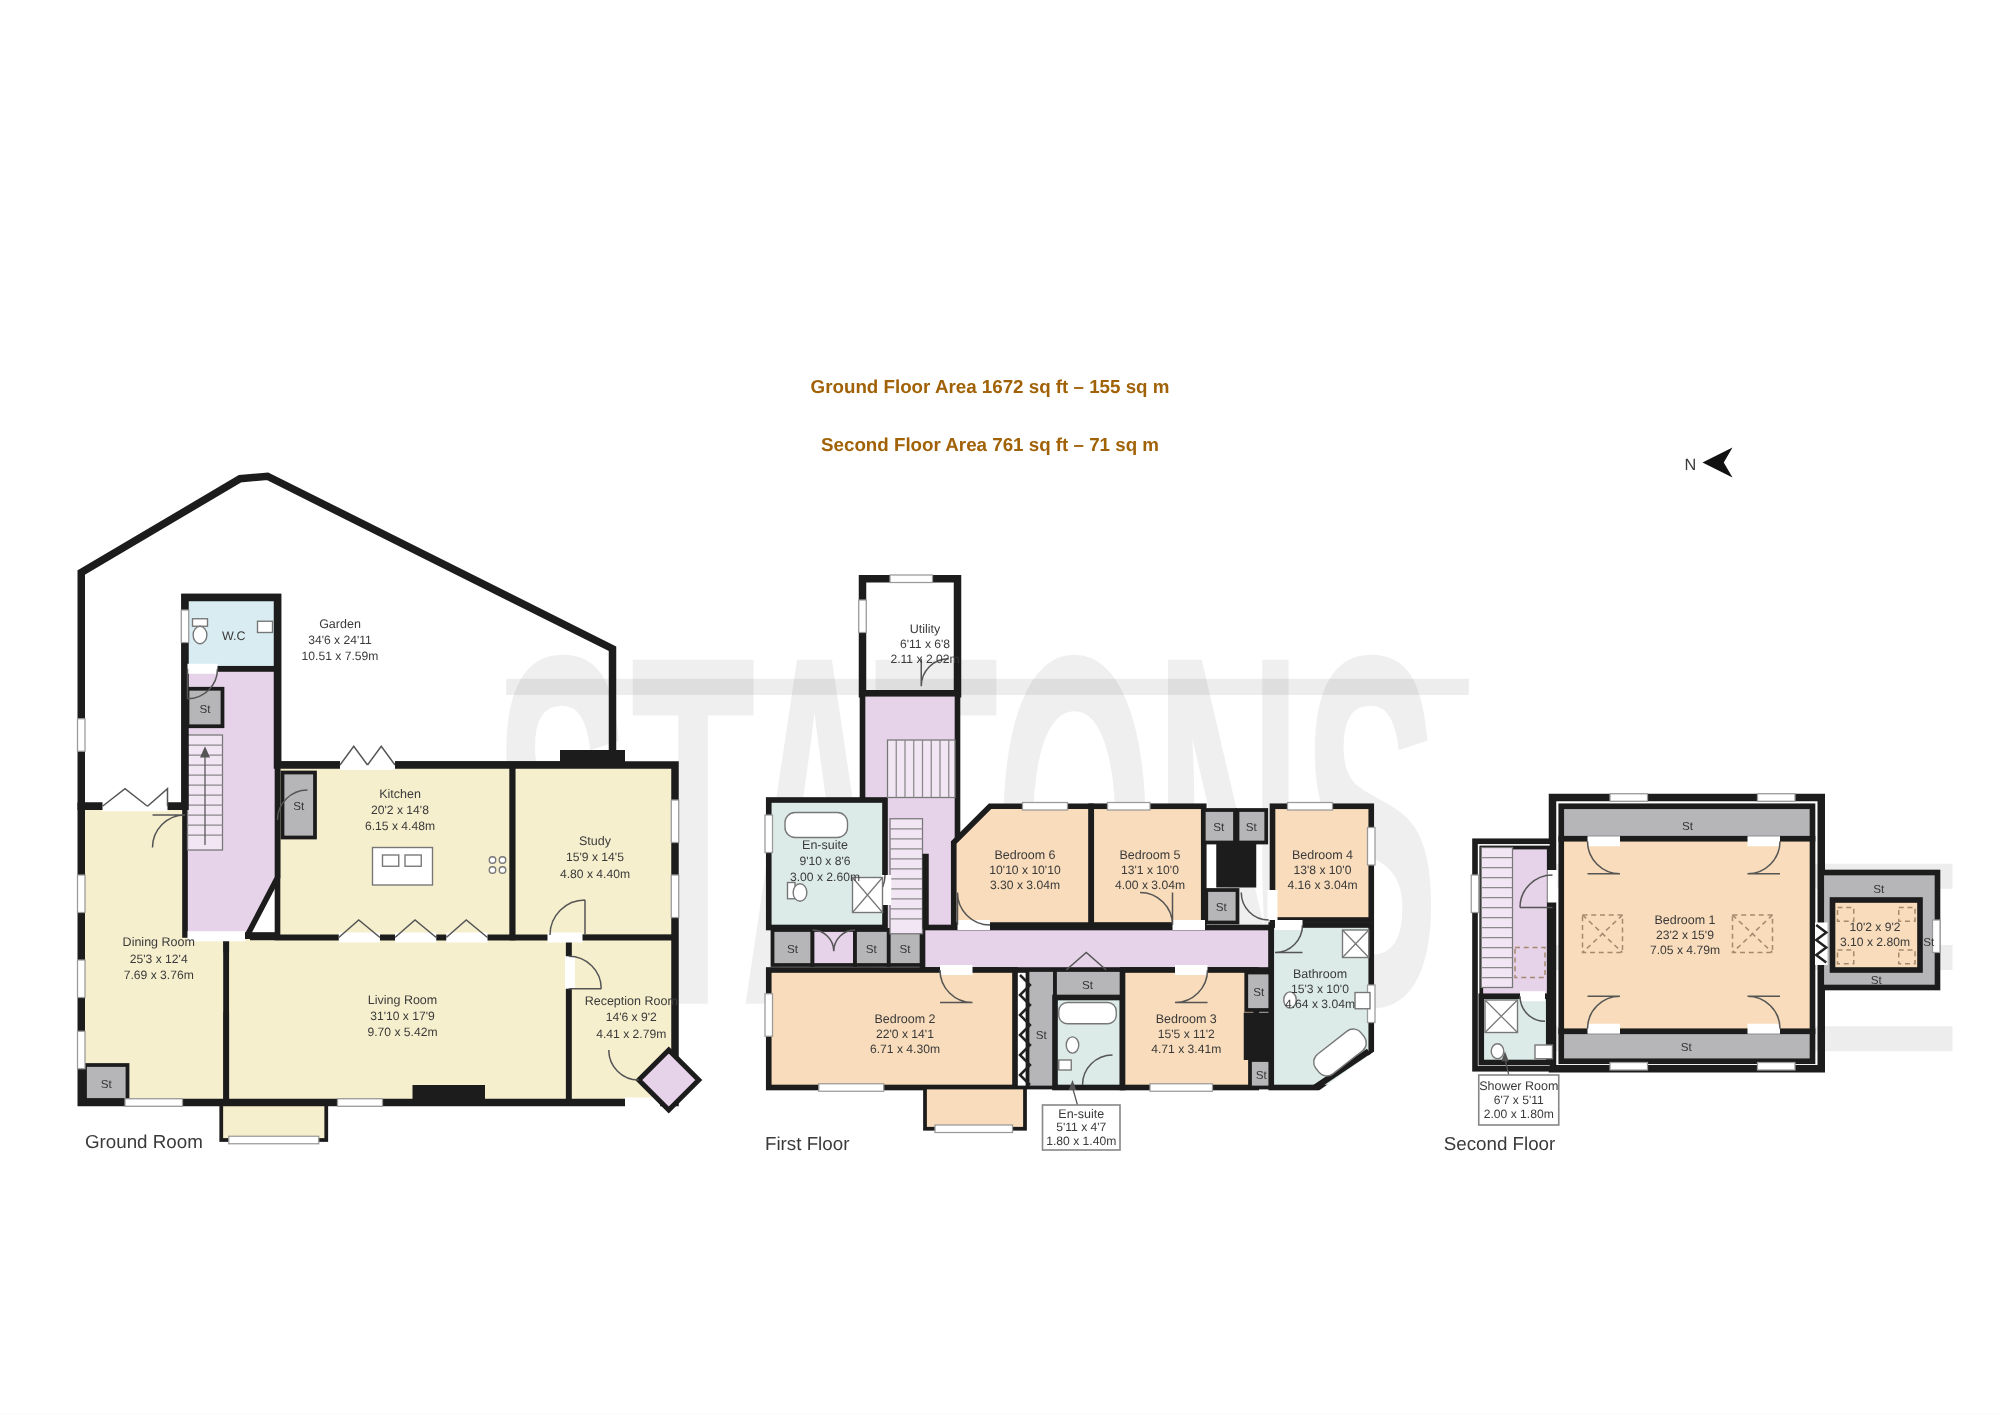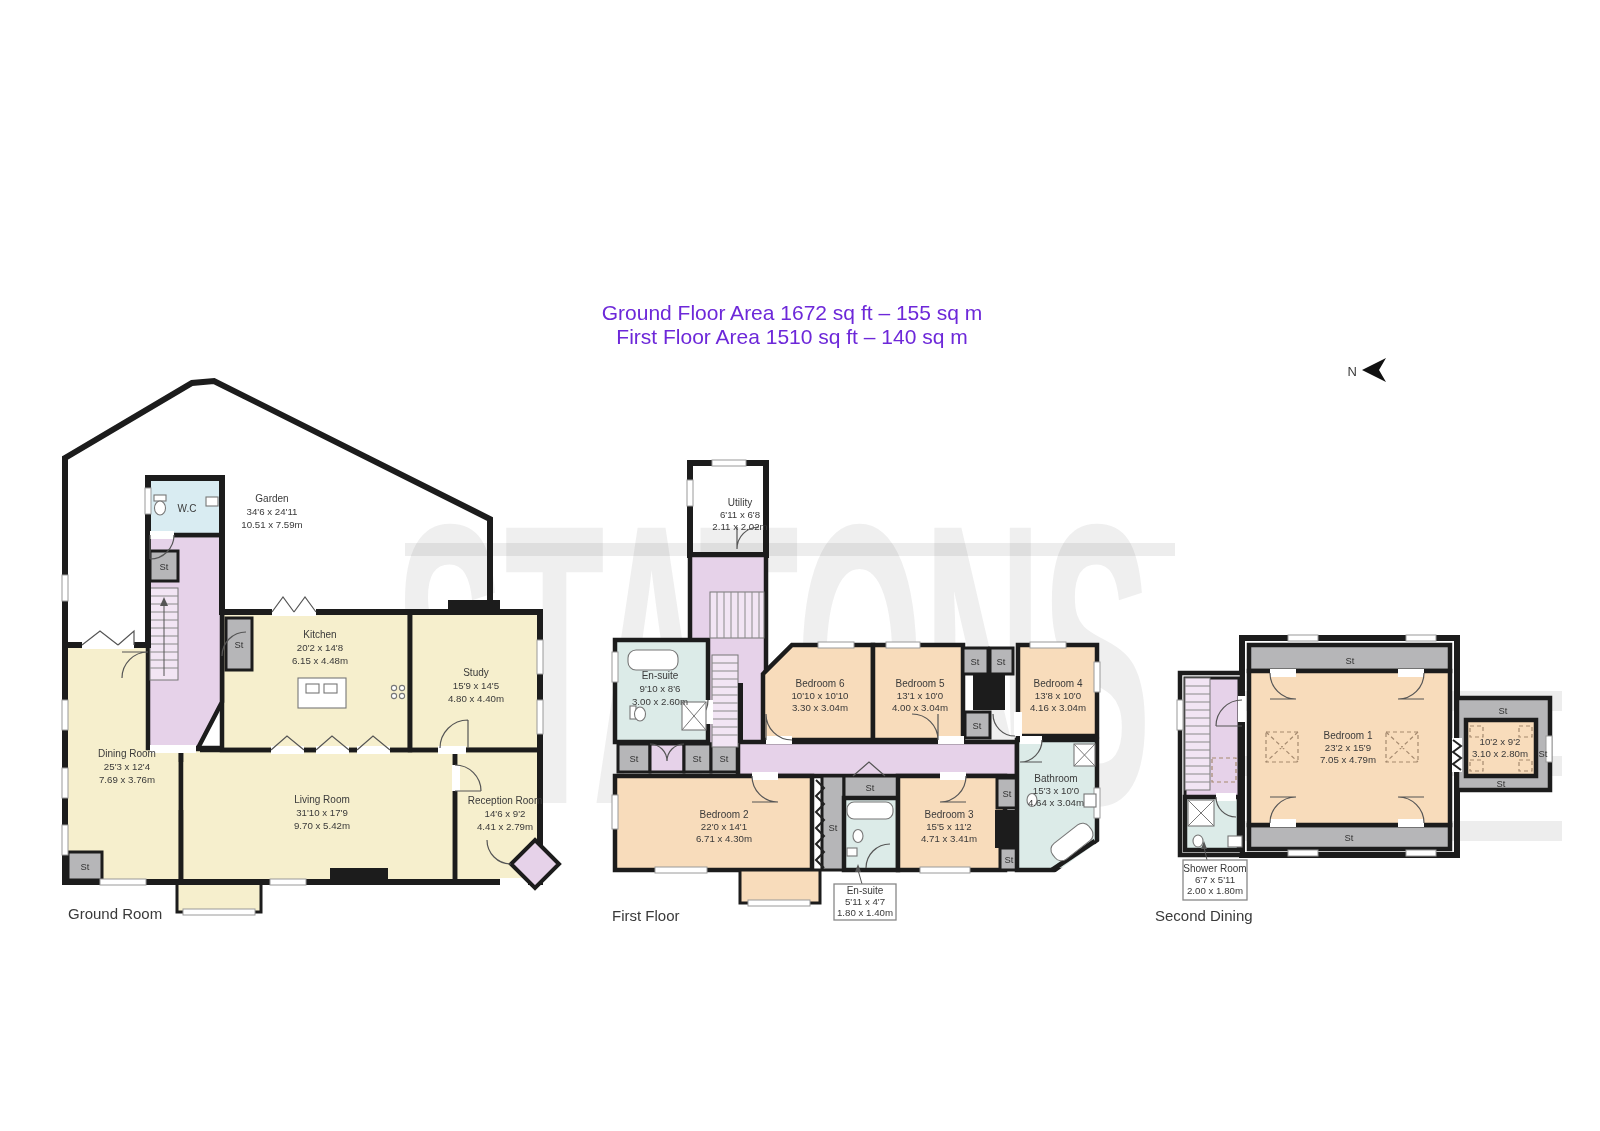--- a/index.html
+++ b/index.html
@@ -1,20 +1,20 @@
 <!DOCTYPE html>
 <html><head>
 <meta charset="utf-8">
 <style>
   html,body{margin:0;padding:0;background:#fff;}
   #canvas{position:relative;width:1600px;height:1131px;background:#ffffff;overflow:hidden;
           font-family:"Liberation Sans",sans-serif;outline:1px solid #e0e0e0;}
   .ttl{position:absolute;left:0;width:1584px;text-align:center;color:#1c1c1c;}
   .ttl.bold{font-size:17.5px;font-weight:bold;}
-  .ttl.sub{font-size:21px;color:#6d28d9;font-weight:normal;}
+  .ttl.sub{font-size:15px;color:#a16207;font-weight:bold;}
   .caption{position:absolute;font-size:15px;color:#3a3a3a;}
   .wm-text{position:absolute;left:395px;top:520px;height:290px;line-height:290px;
            font-size:400px;font-weight:bold;color:rgba(40,40,40,0.075);
            transform:scaleX(0.41);transform-origin:0 0;white-space:nowrap;letter-spacing:0;}
   .wm-band{position:absolute;background:#ededed;}
   svg{position:absolute;left:0;top:0;}
   svg text{font-family:"Liberation Sans",sans-serif;fill:#3a3a3a;}
   .n{font-size:10px;text-anchor:middle;}
   .d{font-size:9.7px;text-anchor:middle;}
   .s{font-size:9.3px;text-anchor:middle;fill:#333;}
@@ -35,25 +35,25 @@
 
 <div id="canvas">
 
   <div class="wm-band" style="left:405px;top:543px;width:770px;height:13px;"></div>
   <div class="wm-band" style="left:1205px;top:691px;width:357px;height:20px;"></div>
   <div class="wm-band" style="left:1205px;top:756px;width:357px;height:20px;"></div>
   <div class="wm-band" style="left:1205px;top:821px;width:357px;height:20px;"></div>
   <div class="wm-text">STATONS</div>
 
   <div class="ttl sub" style="top:301px;">Ground Floor Area 1672 sq ft – 155 sq m</div>
-  <div class="ttl sub" style="top:325px;">First Floor Area 1510 sq ft – 140 sq m</div>
+  <div class="ttl sub" style="top:348px;">Second Floor Area 761 sq ft – 71 sq m</div>
 
   <div class="caption" style="left:68px;top:905px;">Ground Room</div>
   <div class="caption" style="left:612px;top:907px;text-align:center;">First Floor</div>
-  <div class="caption" style="left:1155px;top:907px;">Second Dining</div>
+  <div class="caption" style="left:1155px;top:907px;">Second Floor</div>
 
   <svg width="1600" height="1131" viewBox="0 0 1600 1131">
     <defs>
       <pattern id="hatch" width="13" height="13" patternUnits="userSpaceOnUse">
         <rect width="13" height="13" fill="#dce6c8"></rect>
         <path d="M0,0 L13,13 M13,0 L0,13" stroke="#a3b483" stroke-width="1.2"></path>
       </pattern>
     </defs>
 
     <g>

